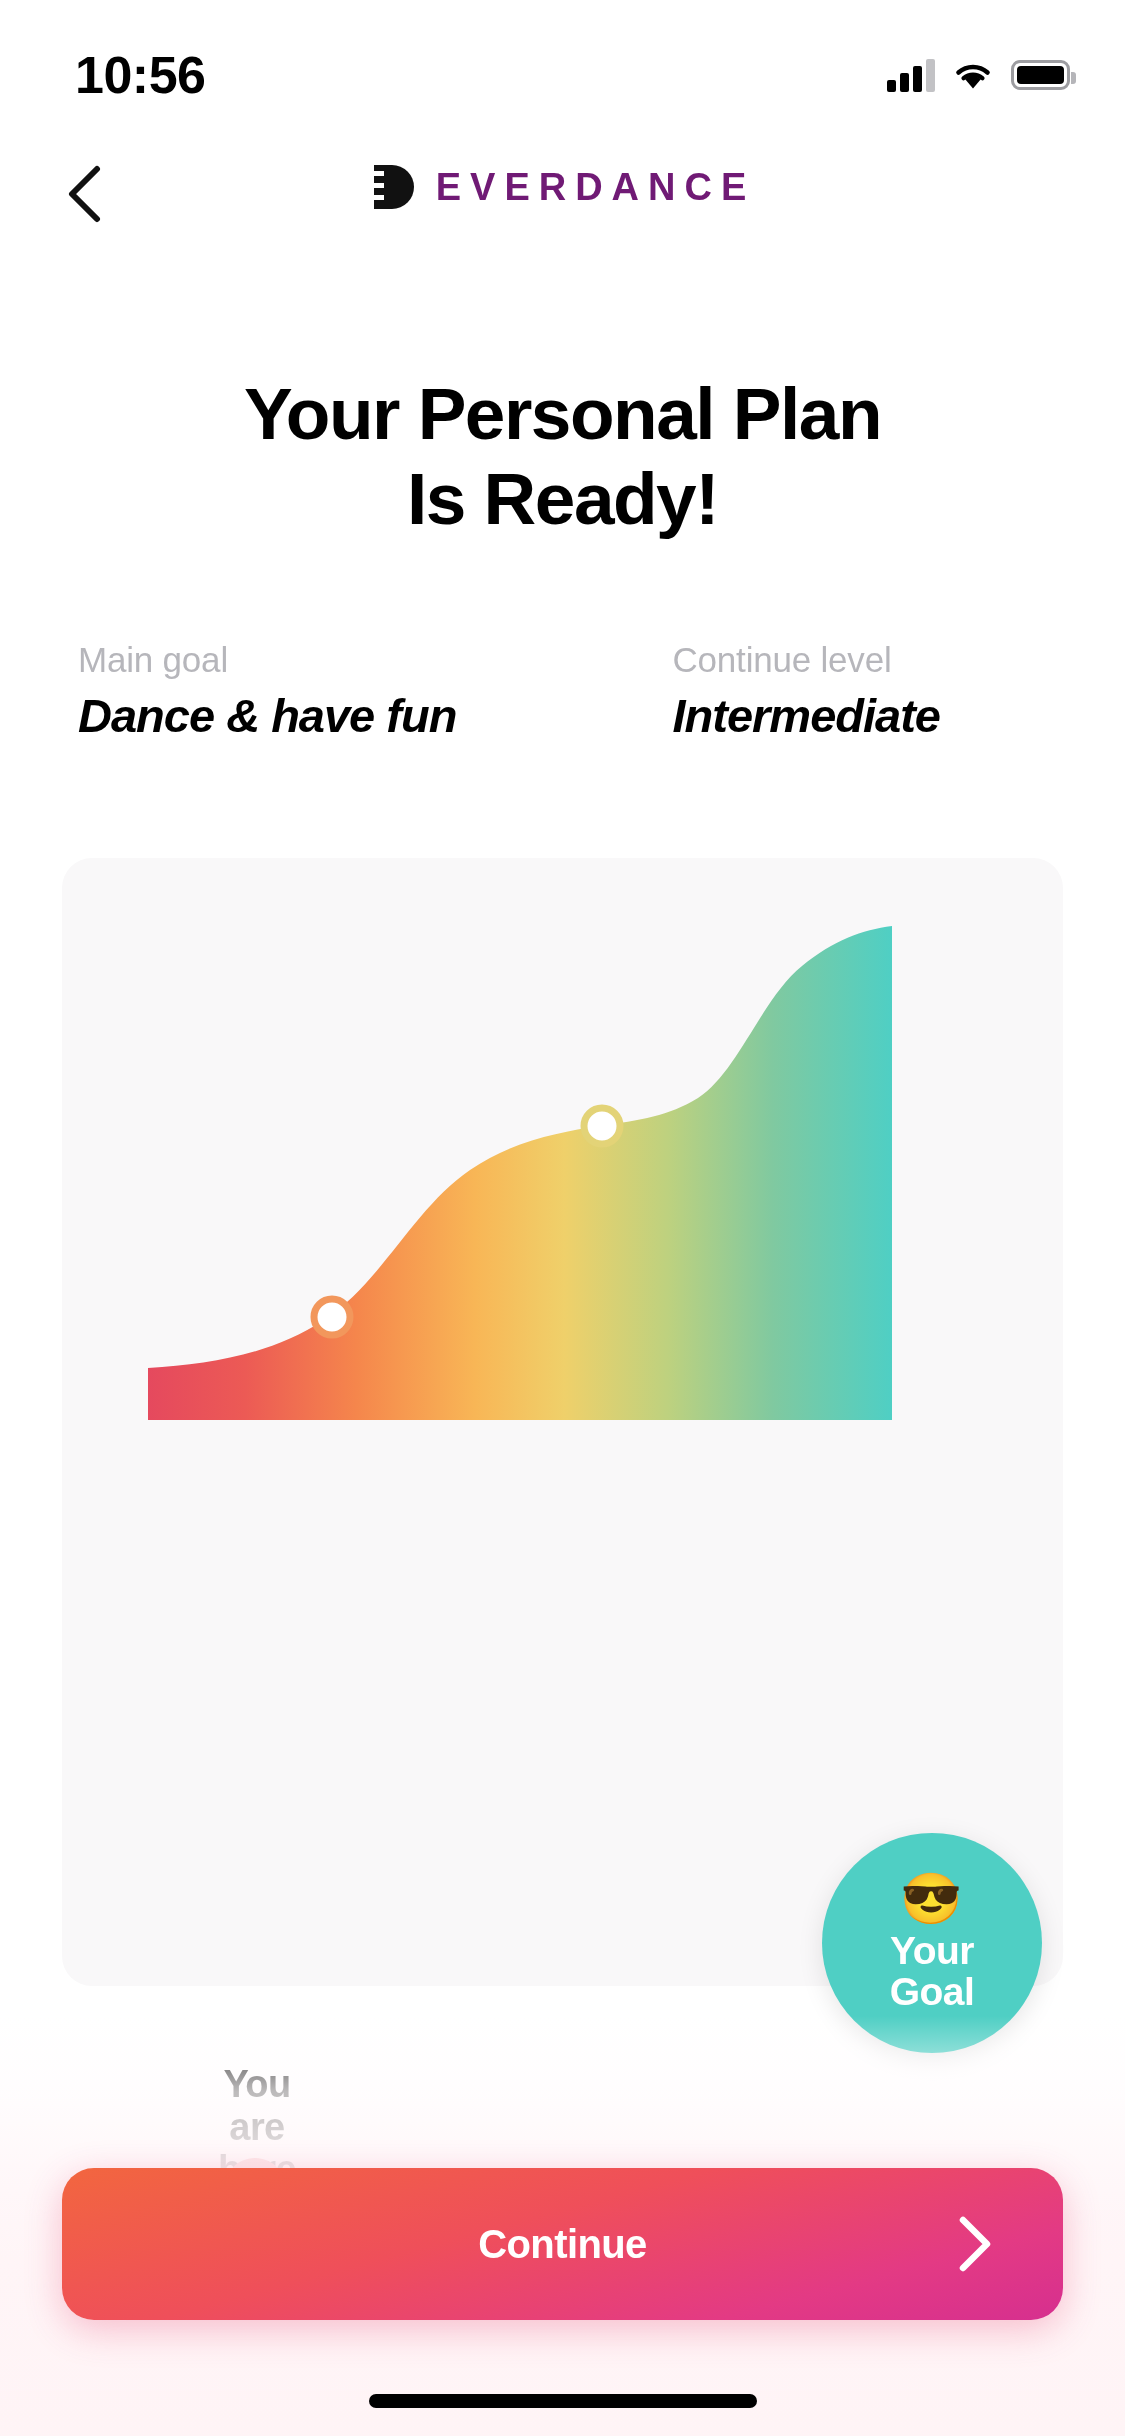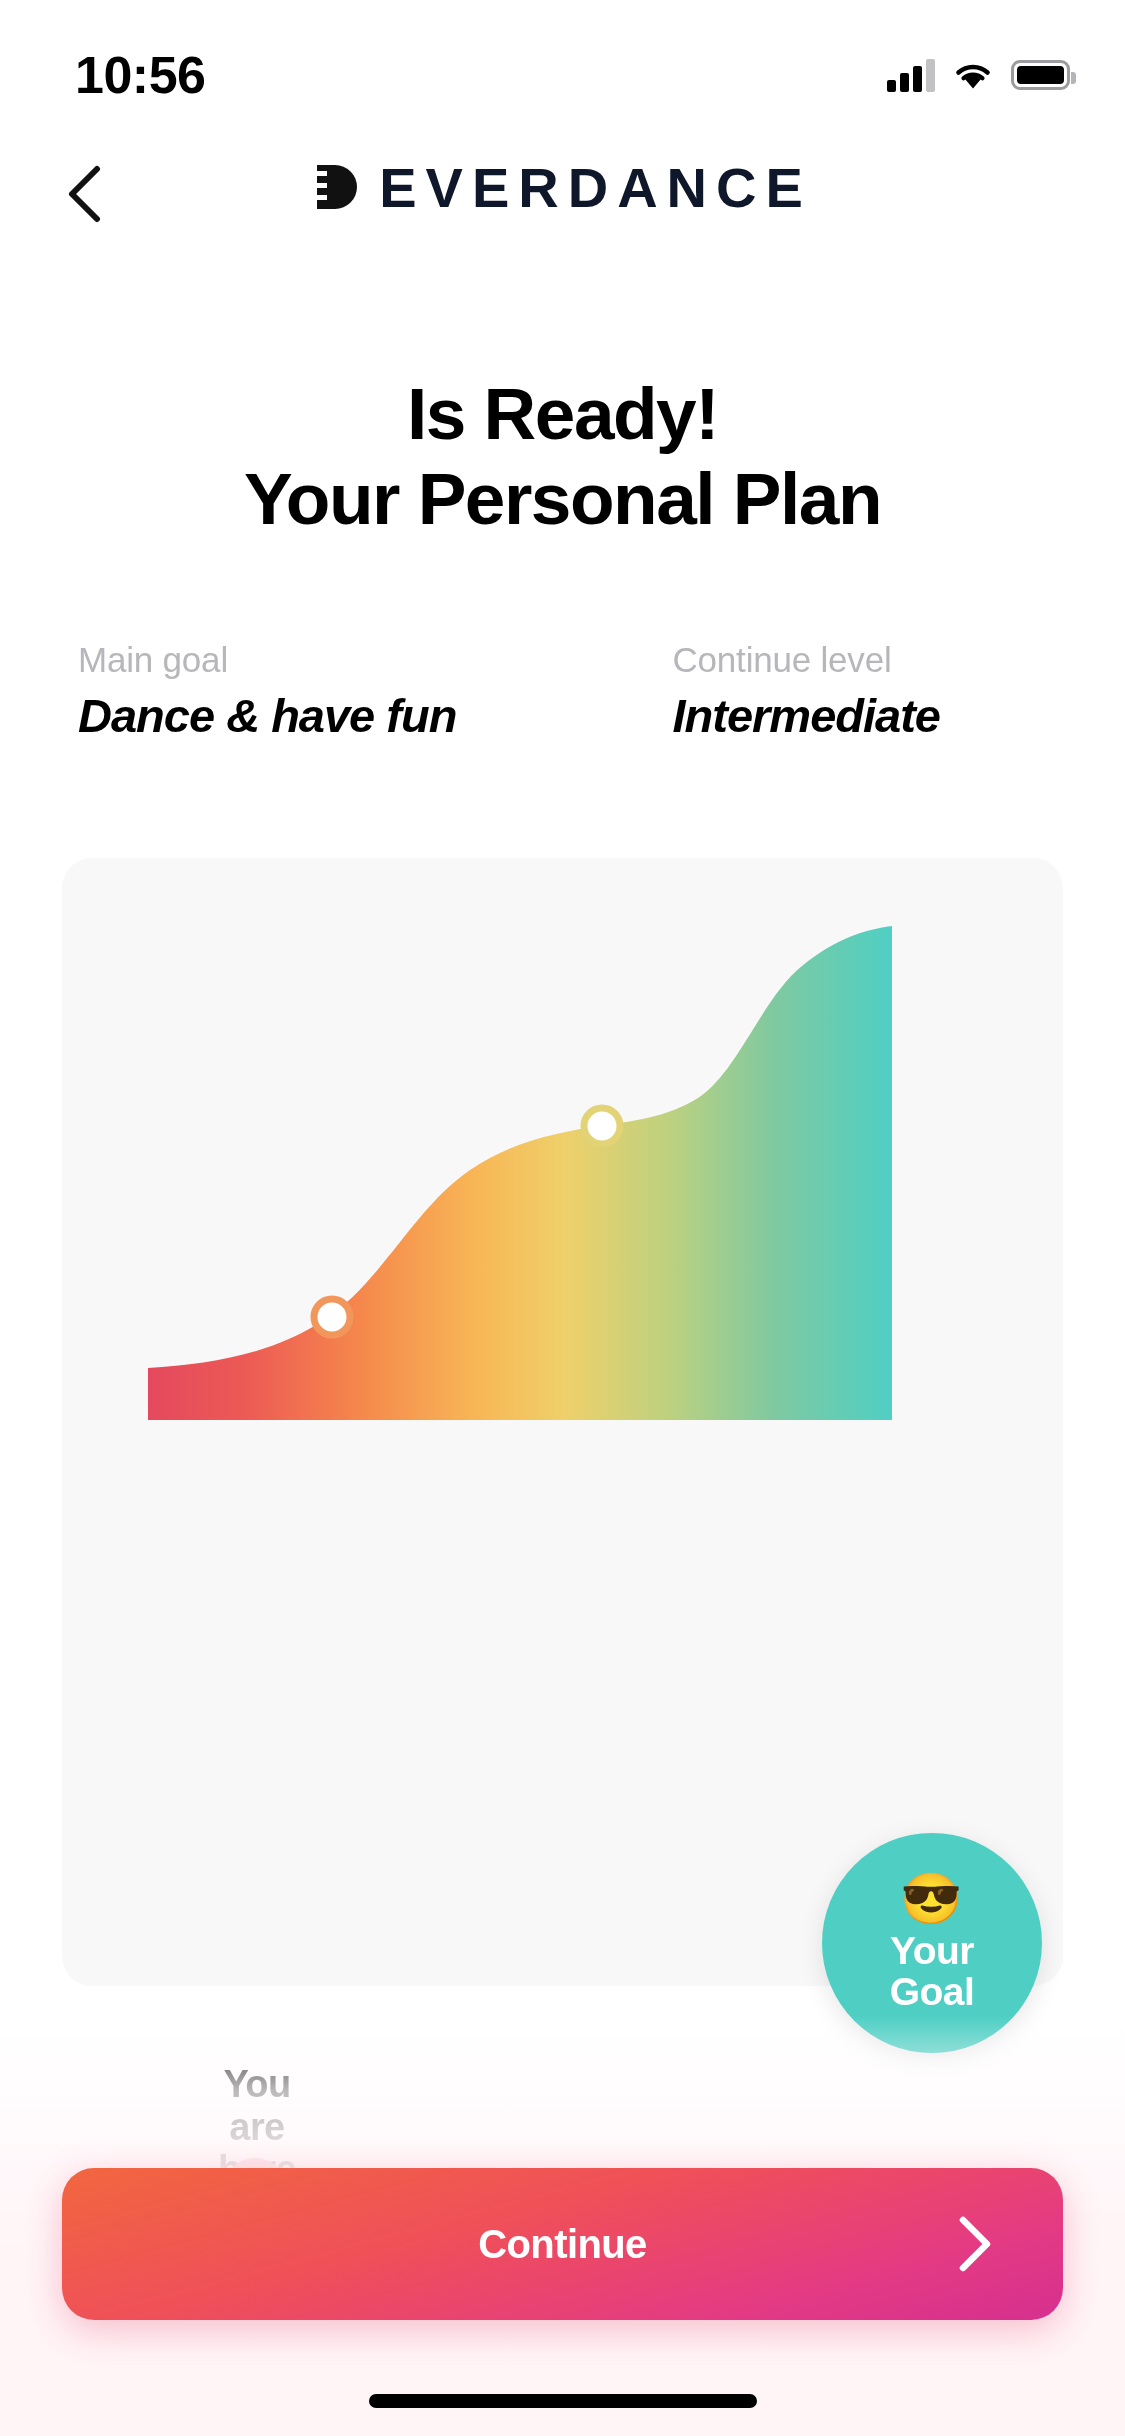--- a/index.html
+++ b/index.html
@@ -49,21 +49,21 @@
     position:absolute; left:48px; top:26px;
     width:72px; height:72px; display:flex; align-items:center; justify-content:center;
     cursor:pointer;
   }
   .brand{
     position:absolute; left:0; top:0; width:1125px; height:110px;
     display:flex; align-items:center; justify-content:center; gap:22px;
   }
   .brand-mark{ width:44px; height:48px; }
   .brand-name{
-    font-size:56px; font-weight:900; letter-spacing:9px; color:#0f172a;text-align:center;
+    font-size:38px; font-weight:900; letter-spacing:9px; color:#701a75;text-align:center;
   }
 
   
   .title{
     position:absolute; top:372px; left:0; width:1125px;
     text-align:center; font-size:73px; font-weight:700; line-height:1.16;
     color:#000; letter-spacing:-1.5px;
   }
 
   
@@ -214,22 +214,22 @@
         <path d="M4 2 h18 a22 22 0 0 1 0 44 H4 Z" fill="#111"></path>
         <rect x="0" y="8" width="14" height="5" fill="#fff"></rect>
         <rect x="0" y="20" width="14" height="5" fill="#fff"></rect>
         <rect x="0" y="32" width="14" height="5" fill="#fff"></rect>
       </svg>
       <div class="brand-name">EVERDANCE</div>
     </div>
   </div>
 
   <div class="title">
+    <div>Your Personal Plan</div>
     <div>Is Ready!</div>
-    <div>Your Personal Plan</div>
   </div>
 
   <div class="goalstrip">
     <div class="goalcol">
       <div class="goal-cap">Main goal</div>
       <div class="goal-val">Dance &amp; have fun</div>
     </div>
     <div class="goalcol right">
       <div class="goal-cap">Continue level</div>
       <div class="goal-val">Intermediate</div>

